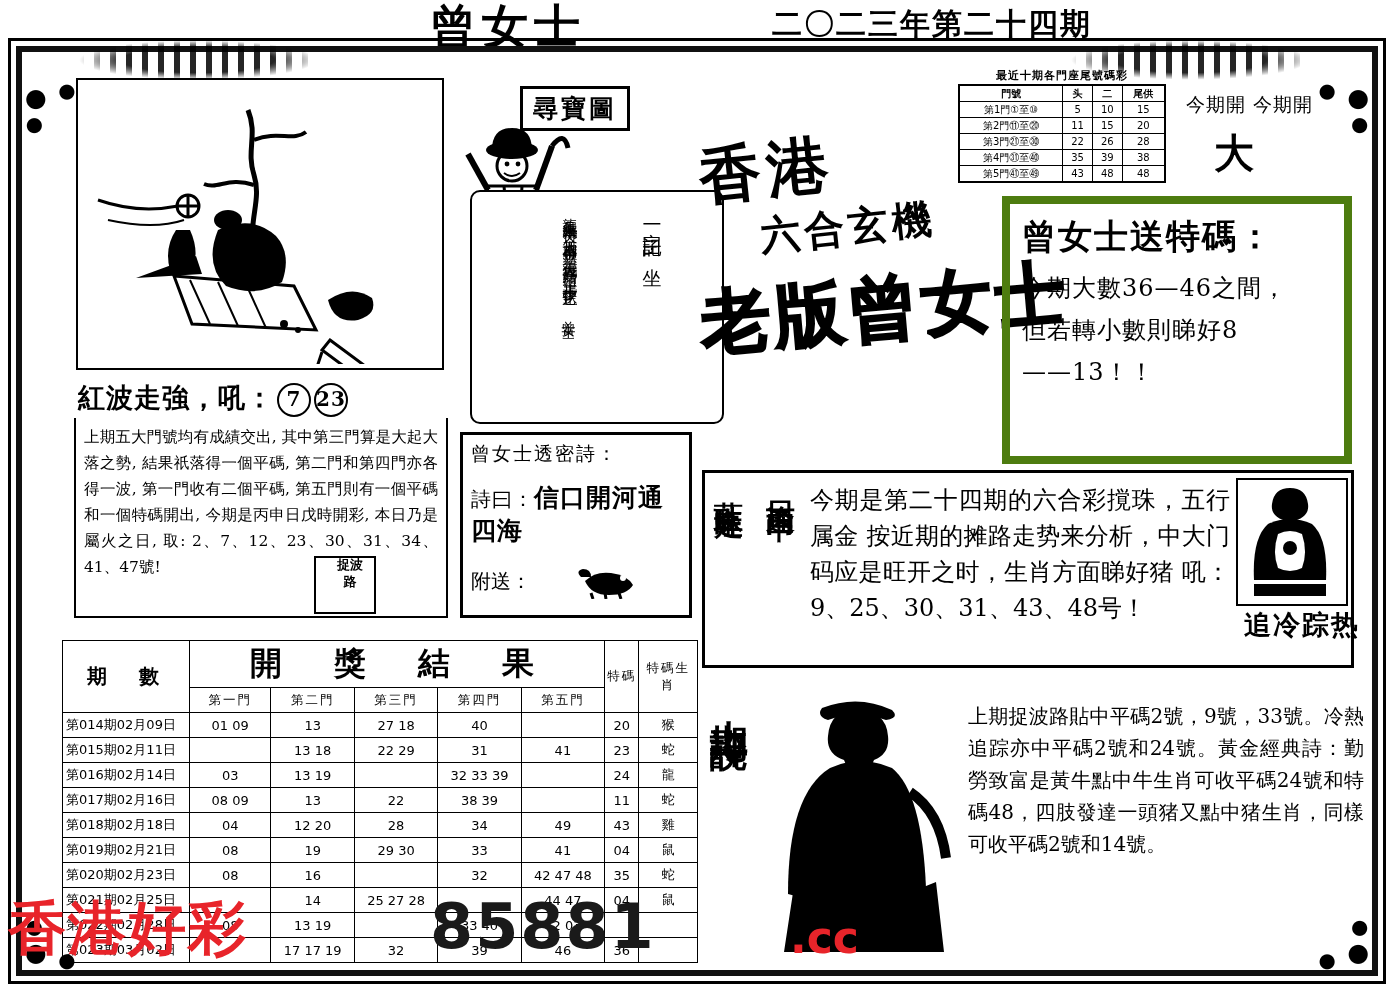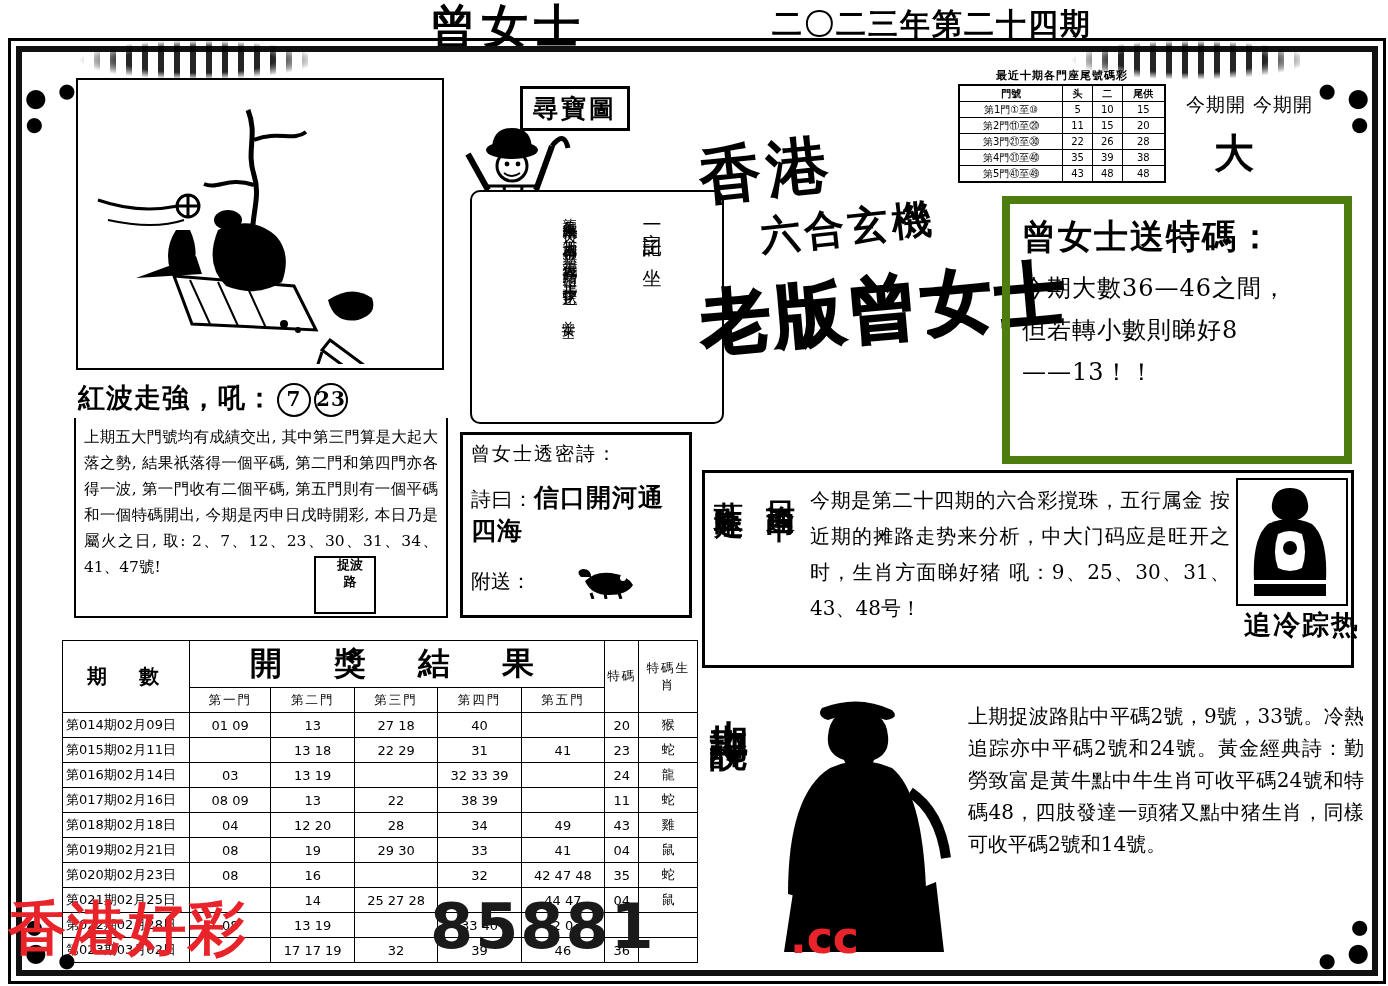--- a/index.html
+++ b/index.html
@@ -71,21 +71,21 @@
   .mi-box .t{font-size:19px;letter-spacing:2px;}
   .mi-box .shi{font-size:20px;margin-top:14px;letter-spacing:1px;}
   .mi-box .shi b{font-size:25px;}
   .mi-box .fu{font-size:20px;margin-top:18px;}
 
   
   .vstrip{position:absolute;font-family:"DejaVu Serif",serif;font-weight:bold;font-size:29px;line-height:34px;writing-mode:vertical-rl;letter-spacing:4px;}
 
   
   .analysis{position:absolute;left:702px;top:470px;width:652px;height:198px;border:3px solid #000;box-sizing:border-box;}
-  .analysis-text{position:absolute;left:810px;top:482px;width:420px;font-family:"DejaVu Serif",serif;font-size:20px;line-height:36px;text-align:justify;}
+  .analysis-text{position:absolute;left:810px;top:482px;width:420px;font-family:"DejaVu Serif",serif;font-size:24px;line-height:36px;text-align:justify;}
   .god-box{position:absolute;left:1236px;top:478px;width:108px;height:124px;border:2px solid #000;background:#fff;overflow:hidden;}
   .zhuileng{position:absolute;left:1244px;top:610px;font-family:"DejaVu Serif",serif;font-weight:bold;font-size:27px;line-height:30px;letter-spacing:2px;}
 
   
   .res-wrap{position:absolute;left:62px;top:640px;width:644px;border-radius:30px;}
   table.res{border-collapse:collapse;width:636px;font-family:"DejaVu Sans",sans-serif;font-size:13px;}
   table.res td,table.res th{border:1px solid #000;height:22px;text-align:center;font-weight:normal;}
   .res .hdr-main{font-family:"DejaVu Serif",serif;font-size:32px;font-weight:bold;letter-spacing:10px;}
   .res .qishu{font-family:"DejaVu Serif",serif;font-size:20px;font-weight:bold;letter-spacing:6px;}
   .res .col-date{width:126px;text-align:left;padding-left:3px;font-size:13px;}

